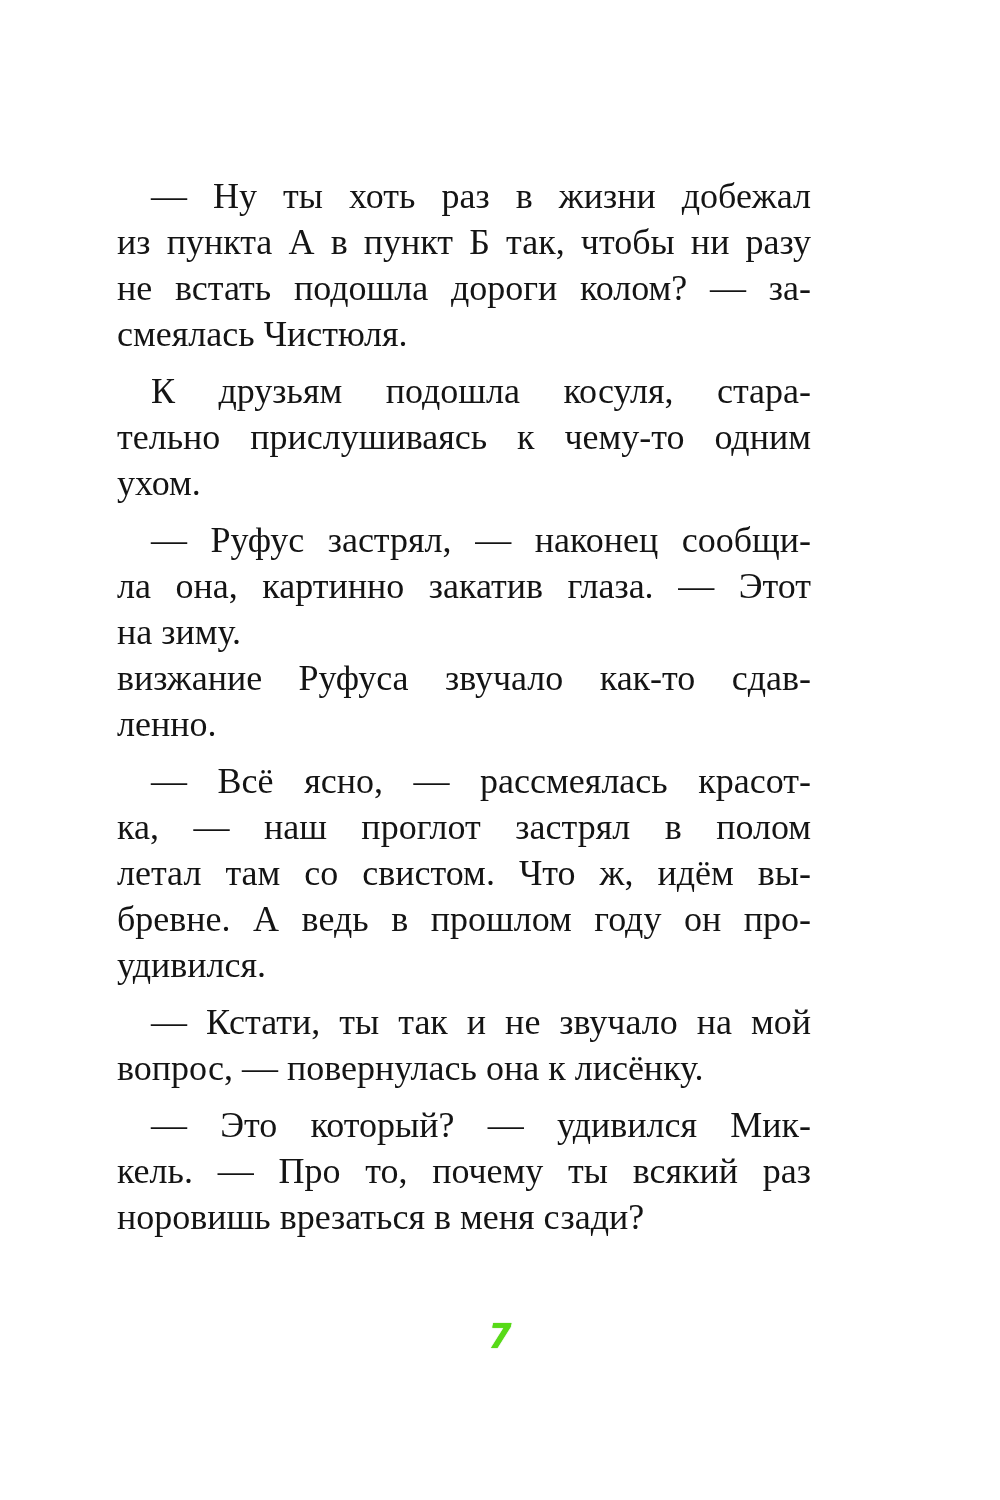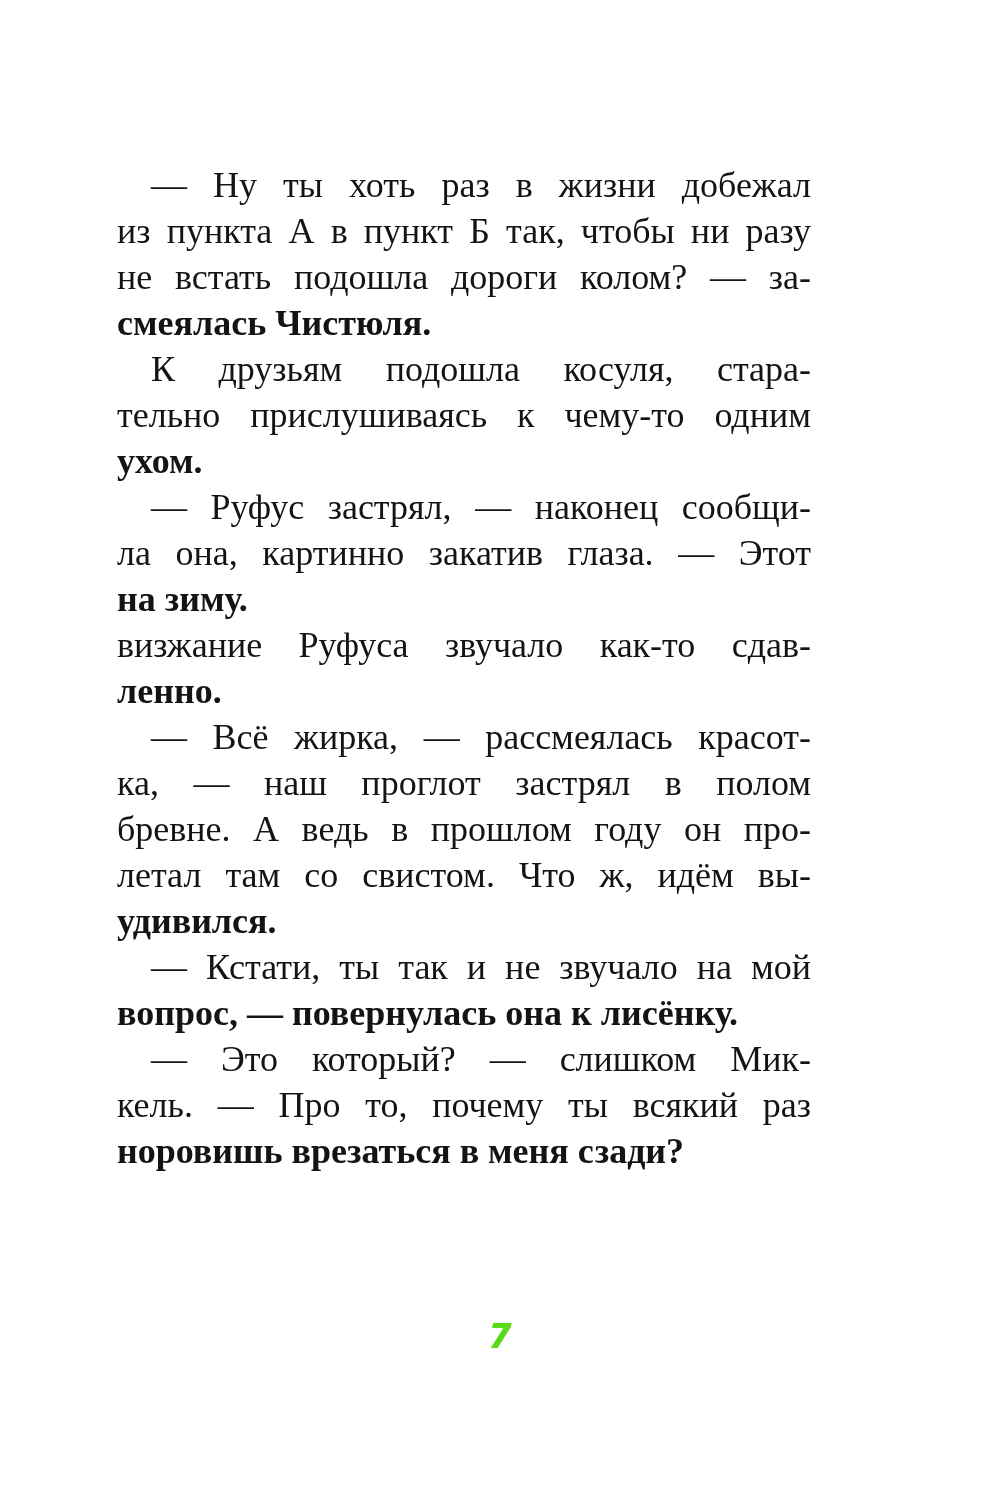--- a/index.html
+++ b/index.html
@@ -40,24 +40,24 @@
     white-space: nowrap; 
   }
   .line.justify {
     white-space: normal;
     text-align-last: justify;
   }
   .line.lastline {
     white-space: normal;
     text-align: center;
     text-align-last: left;
-    font-weight: bold;
   }
   .line.firstline {
     text-indent: 34px;
+    margin-top: 11px;
   }
   .page-number {
     position: absolute;
     left: 0;
     top: 1317px;
     width: 1000px;
     text-align: center;
     font-family: "DejaVu Sans", sans-serif;
     font-style: italic;
     font-weight: bold;
@@ -85,30 +85,30 @@
       <div class="para">
         <div class="line justify firstline">— Руфус застрял, — наконец сообщи-</div>
         <div class="line justify">ла она, картинно закатив глаза. — Этот</div>
         <div class="line lastline">на зиму.</div>
       </div>
       <div class="para">
         <div class="line justify">визжание Руфуса звучало как-то сдав-</div>
         <div class="line lastline">ленно.</div>
       </div>
       <div class="para">
-        <div class="line justify firstline">— Всё жирка, — рассмеялась красот-</div>
+        <div class="line justify firstline">— Всё ясно, — рассмеялась красот-</div>
         <div class="line justify">ка, — наш проглот застрял в полом</div>
+        <div class="line justify">летал там со свистом. Что ж, идём вы-</div>
         <div class="line justify">бревне. А ведь в прошлом году он про-</div>
-        <div class="line justify">летал там со свистом. Что ж, идём вы-</div>
         <div class="line lastline">удивился.</div>
       </div>
       <div class="para">
         <div class="line justify firstline">— Кстати, ты так и не звучало на мой</div>
         <div class="line lastline">вопрос, — повернулась она к лисёнку.</div>
       </div>
       <div class="para">
-        <div class="line justify firstline">— Это который? — слишком Мик-</div>
+        <div class="line justify firstline">— Это который? — удивился Мик-</div>
         <div class="line justify">кель. — Про то, почему ты всякий раз</div>
         <div class="line lastline">норовишь врезаться в меня сзади?</div>
       </div>
     </div>
   <div class="page-number">7</div>
 </div>
 
 </body></html>

